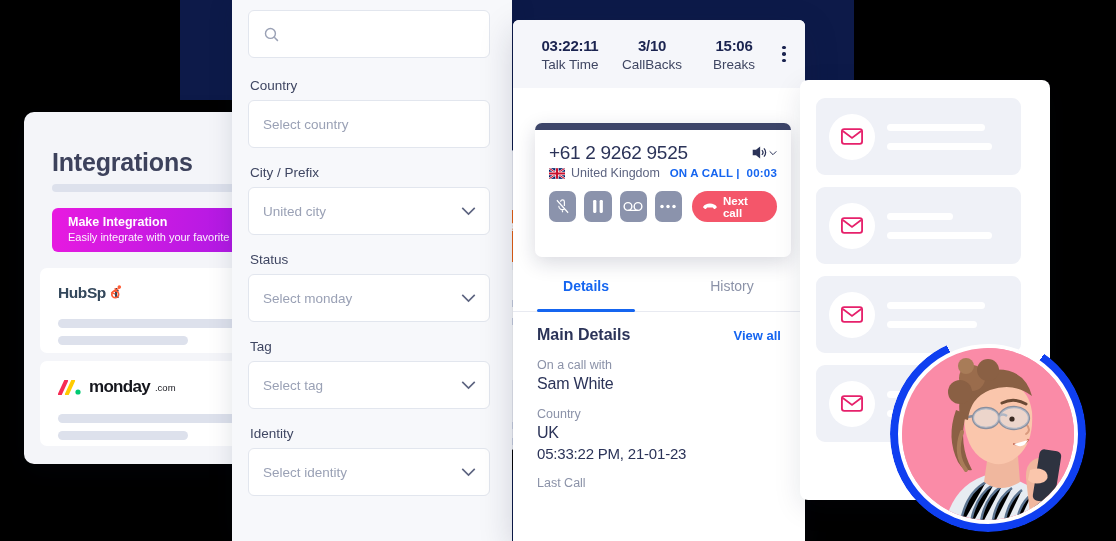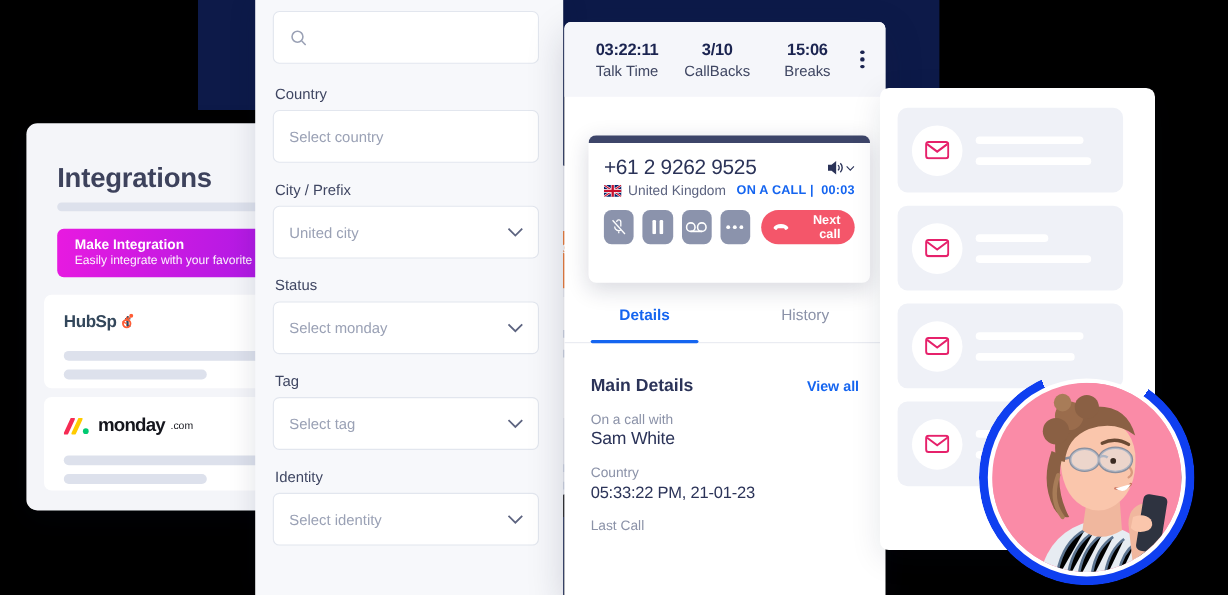--- a/index.html
+++ b/index.html
@@ -119,32 +119,32 @@
   .country-name { font-size:12.5px; color:#5d6480; }
   .on-call { margin-left:auto; font-size:11.5px; font-weight:bold; color:#1565f0; letter-spacing:.2px; }
   .btn-row { display:flex; align-items:center; gap:8px; padding:11px 14px 0 14px; }
   .cbtn {
     width:31px; height:31px; border-radius:7px; background:#8b93ac;
     display:flex; align-items:center; justify-content:center; color:#fff;
   }
   .next-call {
     height:31px; border-radius:16px; background:#f4566a; color:#fff;
     display:flex; align-items:center; gap:6px; padding:0 13px 0 11px;
-    font-size:11.5px; font-weight:bold; margin-left:2px;text-align:right;
+    font-size:11.5px; font-weight:bold; margin-left:2px;
   }
 
   .tabs { position:absolute; top:258px; left:0; width:292px; height:34px; display:flex; border-bottom:1px solid #e8eaf1; }
   .tab { flex:1; text-align:center; font-size:14px; color:#8b92a8; padding-bottom:9px; position:relative; }
   .tab.active { color:#1565f0; font-weight:bold; }
   .tab.active::after {
     content:""; position:absolute; left:24px; right:24px; bottom:-1px; height:3px;
     background:#1565f0; border-radius:2px;
   }
 
-  .details { position:absolute; top:322px; left:0; width:292px; padding:0 24px; }
+  .details { position:absolute; top:306px; left:0; width:292px; padding:0 24px; }
   .det-head { display:flex; align-items:baseline; justify-content:space-between; }
   .det-title { font-size:16px; font-weight:bold; color:#2b3358; }
   .view-all { font-size:13px; font-weight:bold; color:#1565f0; }
   .det-label { font-size:12.5px; color:#8b92a8; margin-top:14px; }
   .det-value { font-size:16px; color:#2b3358; margin-top:3px; letter-spacing:-.2px; }
   .det-value.sm { font-size:15px; }
 
   
   .mail-panel {
     position:absolute; left:800px; top:80px; width:250px; height:420px;
@@ -389,20 +389,21 @@
     <div class="details">
       <div class="det-head">
         <span class="det-title">Main Details</span>
         <span class="view-all">View all</span>
       </div>
 
       <div class="det-label">On a call with</div>
       <div class="det-value">Sam White</div>
 
       <div class="det-label">Country</div>
+      <div class="det-value">UK</div>
 
       <div class="det-value sm">05:33:22 PM, 21-01-23</div>
 
       <div class="det-label">Last Call</div>
     </div>
   </div>
 
   <div class="mail-panel">
     <div class="mail-card" style="top:18px">
       <div class="mail-avatar">

